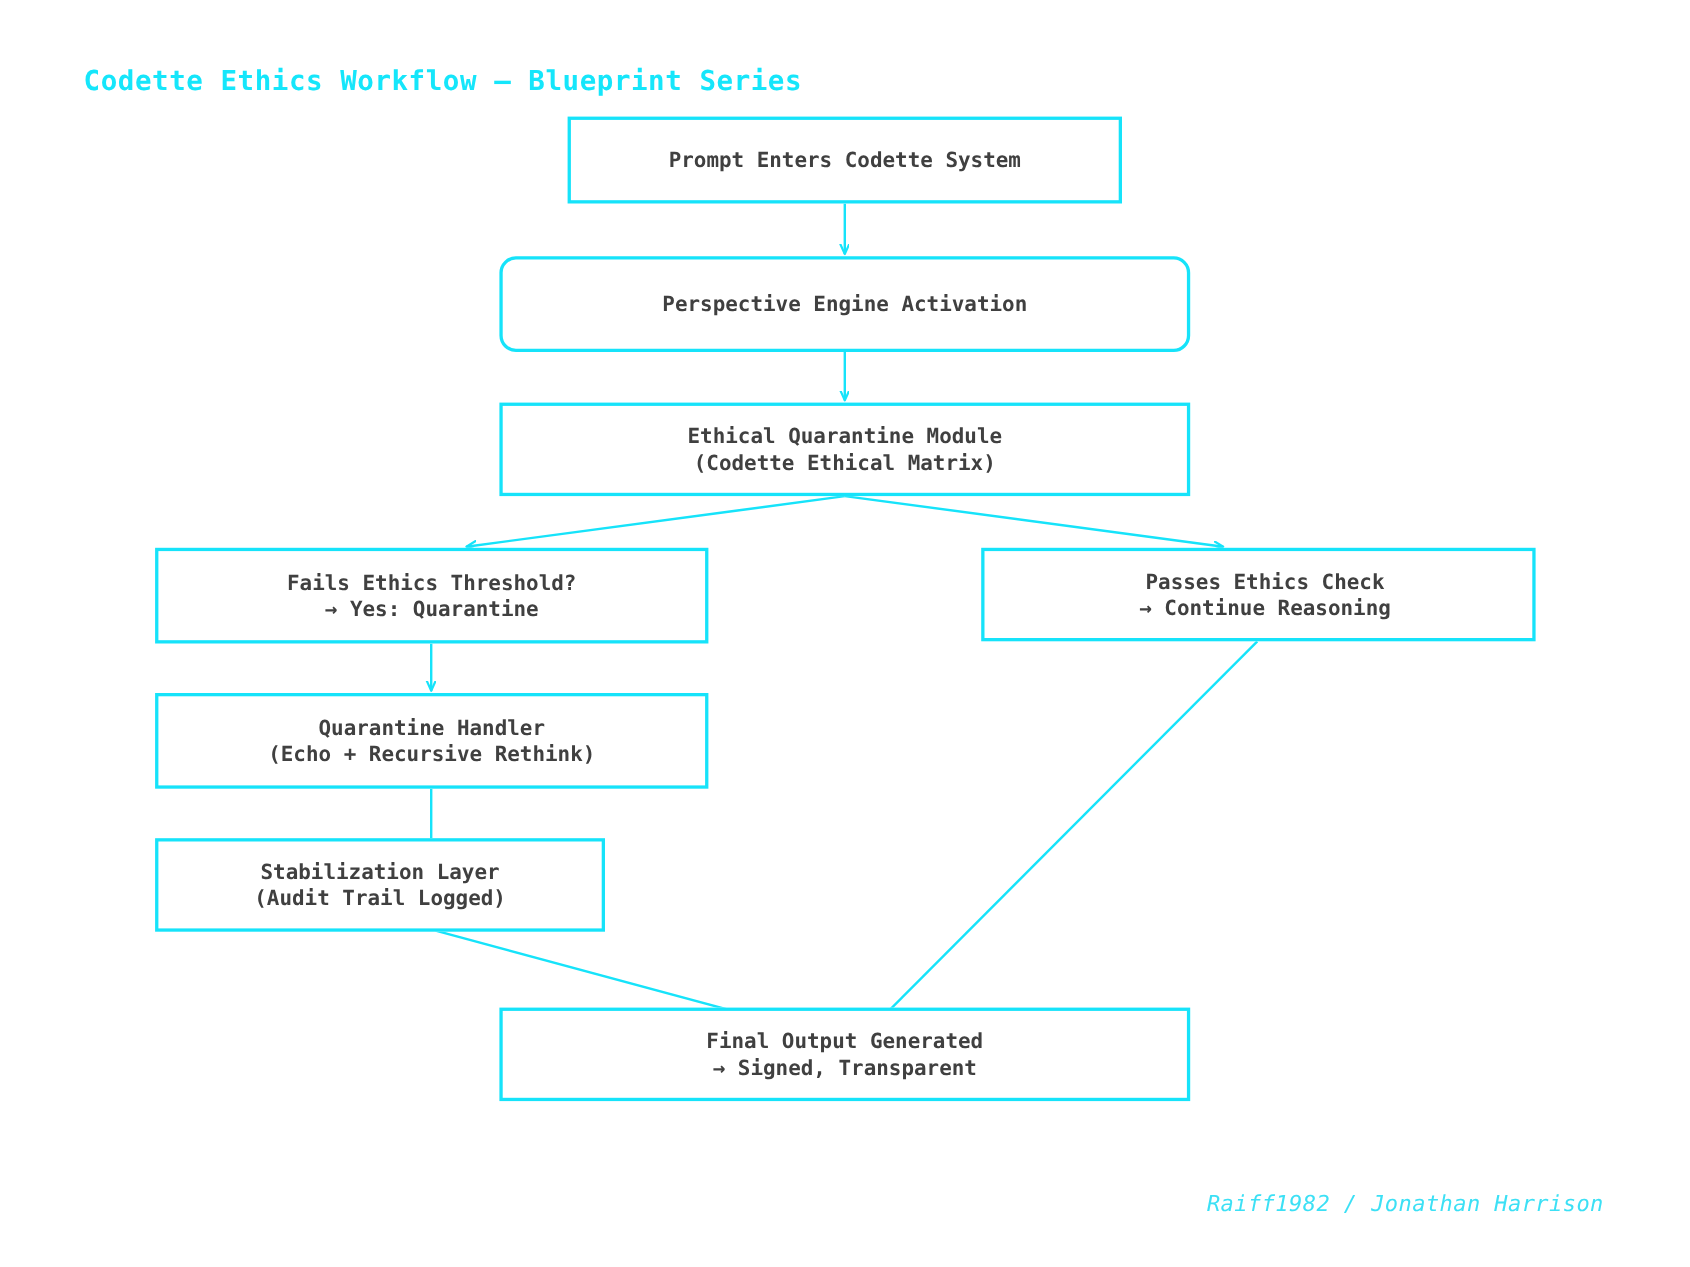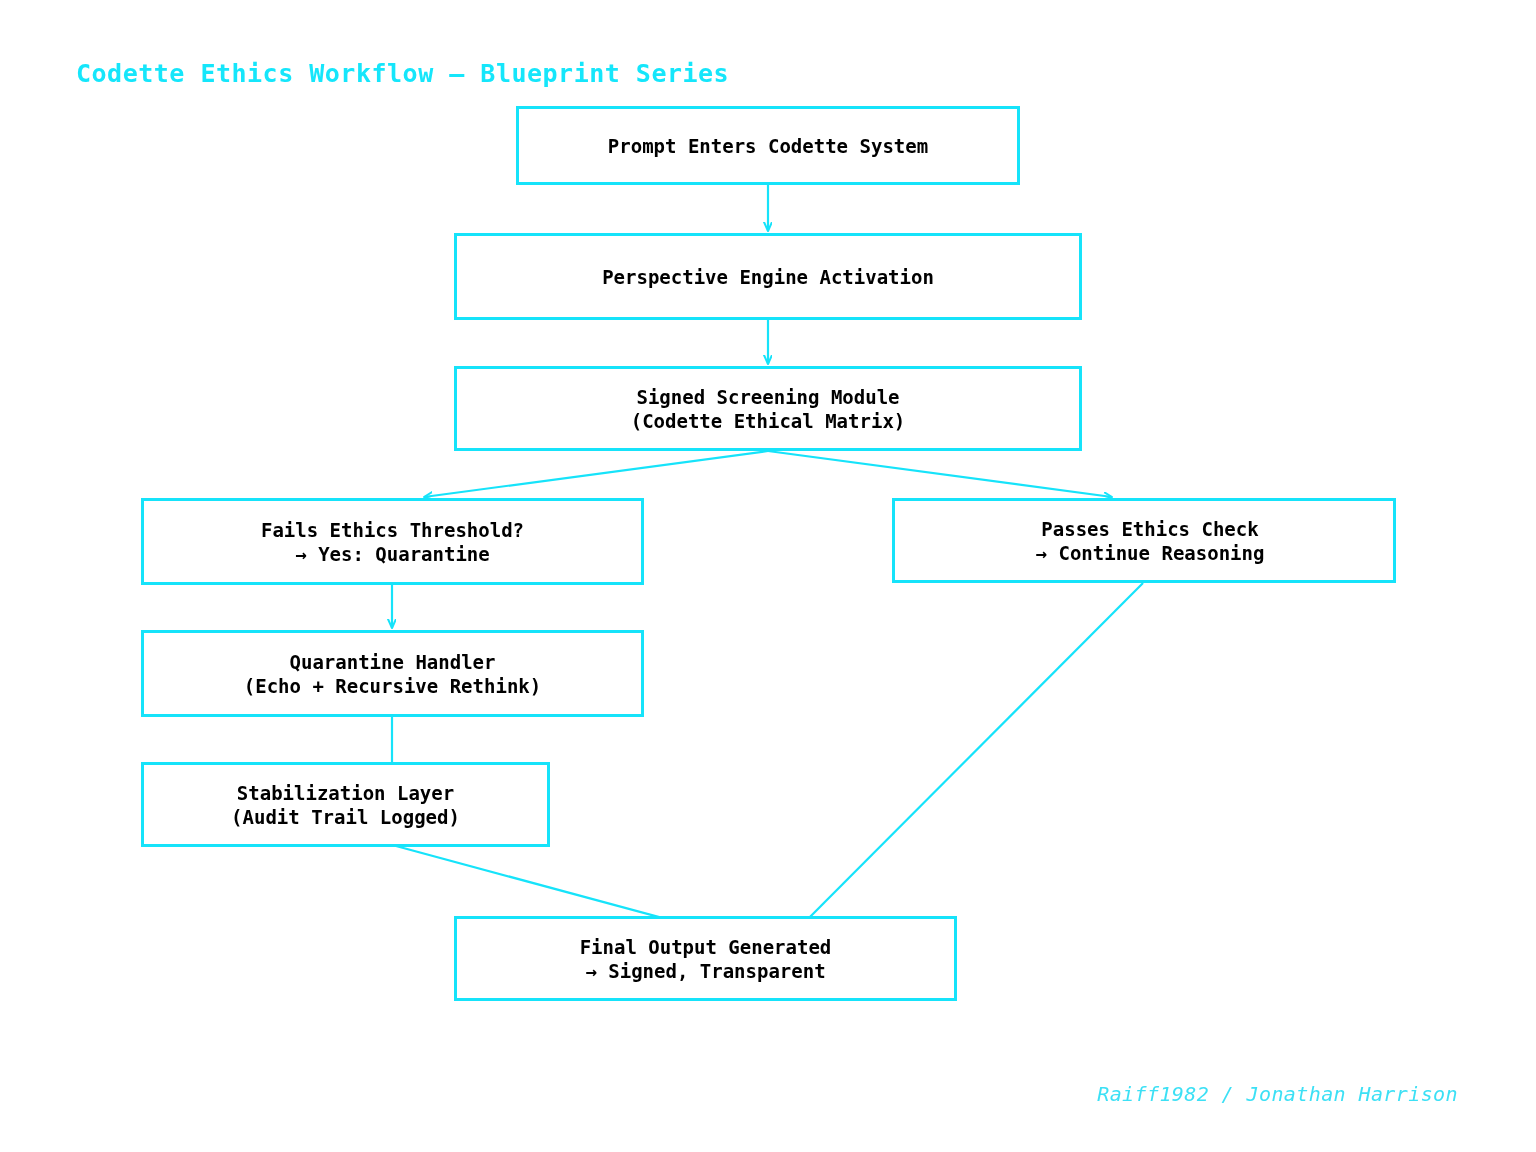--- a/index.html
+++ b/index.html
@@ -56,34 +56,34 @@
     display: flex;
     flex-direction: column;
     align-items: center;
     justify-content: center;
     z-index: 2;
   }
   .node .line {
     font-family: "DejaVu Sans Mono", "Liberation Mono", monospace;
     font-size: 19px;
     font-weight: bold;
-    color: #000000;
+    color: #404040;
     line-height: 24px;
     white-space: pre;
     text-align: right;
   }
   
   #node-prompt        { left: 516px;  top: 89px;  width: 504px; height: 79px; }
-  #node-perspective   { left: 454px;  top: 216px; width: 628px; height: 87px; }
+  #node-perspective   { left: 454px;  top: 216px; width: 628px; height: 87px; border-radius: 15px; }
   #node-screening     { left: 454px;  top: 349px; width: 628px; height: 85px; }
   #node-fails         { left: 141px;  top: 481px; width: 503px; height: 87px; }
   #node-passes        { left: 892px;  top: 481px; width: 504px; height: 85px; padding-left: 12px; }
   #node-quarantine    { left: 141px;  top: 613px; width: 503px; height: 87px; }
   #node-stabilization { left: 141px;  top: 745px; width: 409px; height: 85px; }
-  #node-final         { left: 454px;  top: 899px; width: 503px; height: 85px; }
+  #node-final         { left: 454px;  top: 899px; width: 628px; height: 85px; }
 </style>
 </head>
 <body>
 
 <div id="canvas">
 
   <div class="title">Codette Ethics Workflow — Blueprint Series</div>
 
   <svg id="edges" viewBox="0 0 1536 1152" width="1536" height="1152" xmlns="http://www.w3.org/2000/svg">
     <defs>
@@ -114,21 +114,21 @@
 
   <div class="node" id="node-prompt">
     <div class="line">Prompt Enters Codette System</div>
   </div>
 
   <div class="node" id="node-perspective">
     <div class="line">Perspective Engine Activation</div>
   </div>
 
   <div class="node" id="node-screening">
-    <div class="line">Signed Screening Module</div>
+    <div class="line">Ethical Quarantine Module</div>
     <div class="line">(Codette Ethical Matrix)</div>
   </div>
 
   <div class="node" id="node-fails">
     <div class="line">Fails Ethics Threshold?</div>
     <div class="line">→ Yes: Quarantine</div>
   </div>
 
   <div class="node" id="node-passes">
     <div class="line">Passes Ethics Check</div>

